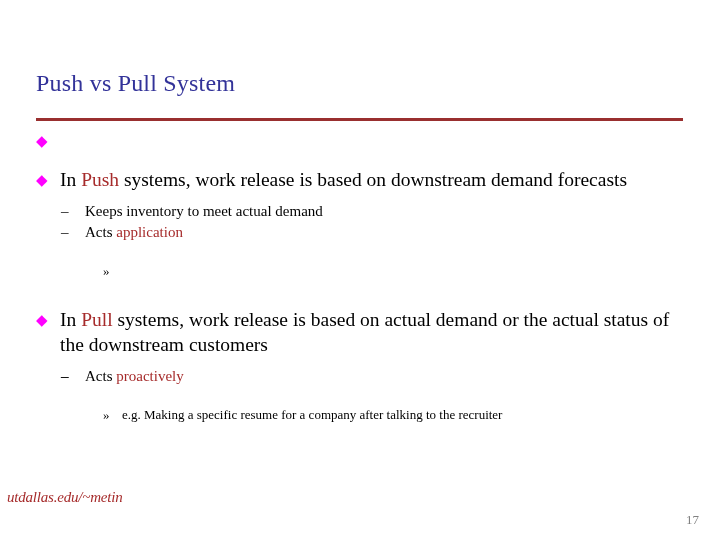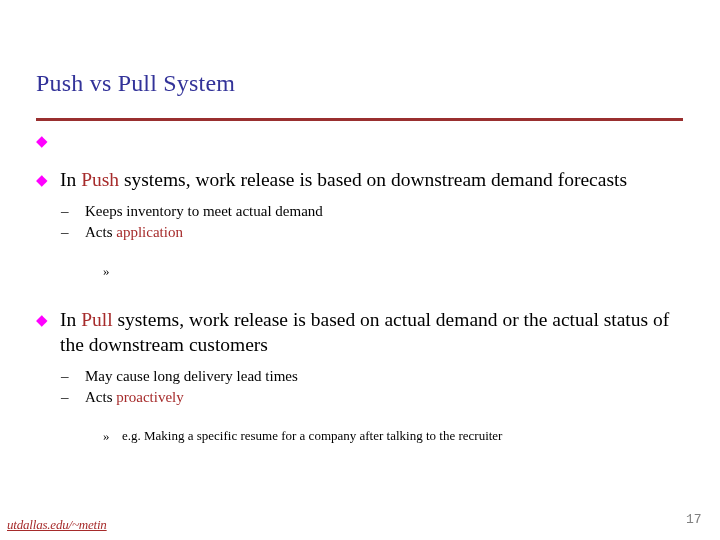--- a/index.html
+++ b/index.html
@@ -107,38 +107,37 @@
 
   .gap-lg { height: 39px; }
   .gap-md { height: 18px; }
   .gap-sm { height: 9px; }
   .gap-xl { height: 46px; }
 
   
   .footer-url {
     position: absolute;
     left: 7px;
-    top: 518px;
-    font-size: 13px;
+    top: 490px;
+    font-size: 15px;
     line-height: 14px;
     color: #A62B2B;
     font-style: italic;
     font-family: "Liberation Serif", "DejaVu Serif", serif;
     letter-spacing: -0.2px;
-    text-decoration: underline;
   }
 
   .page-num {
     position: absolute;
     left: 686px;
     top: 512px;
     font-size: 13px;
     line-height: 16px;
     color: #808080;
-    font-family: Liberation Mono, monospace;
+    font-family: Liberation Serif, serif;
     text-align: right;
   }
 </style>
 </head>
 <body>
 
 <div class="slide">
 
   <div class="title">Push vs Pull System</div>
   <div class="title-rule"></div>
@@ -178,21 +177,20 @@
 
     <div class="lvl1">
       <span class="marker">◆</span>
       <span>In </span><span class="accent">Pull</span><span> systems, work release is based on actual demand or the actual status of the downstream customers</span>
     </div>
 
     <div class="gap-sm"></div>
 
     <div class="lvl2">
       <span class="marker">–</span>
-      <span>May cause long delivery lead times</span>
     </div>
 
     <div class="lvl2">
       <span class="marker">–</span>
       <span>Acts </span><span class="accent">proactively</span>
     </div>
 
     <div class="gap-md"></div>
 
     <div class="lvl3">

